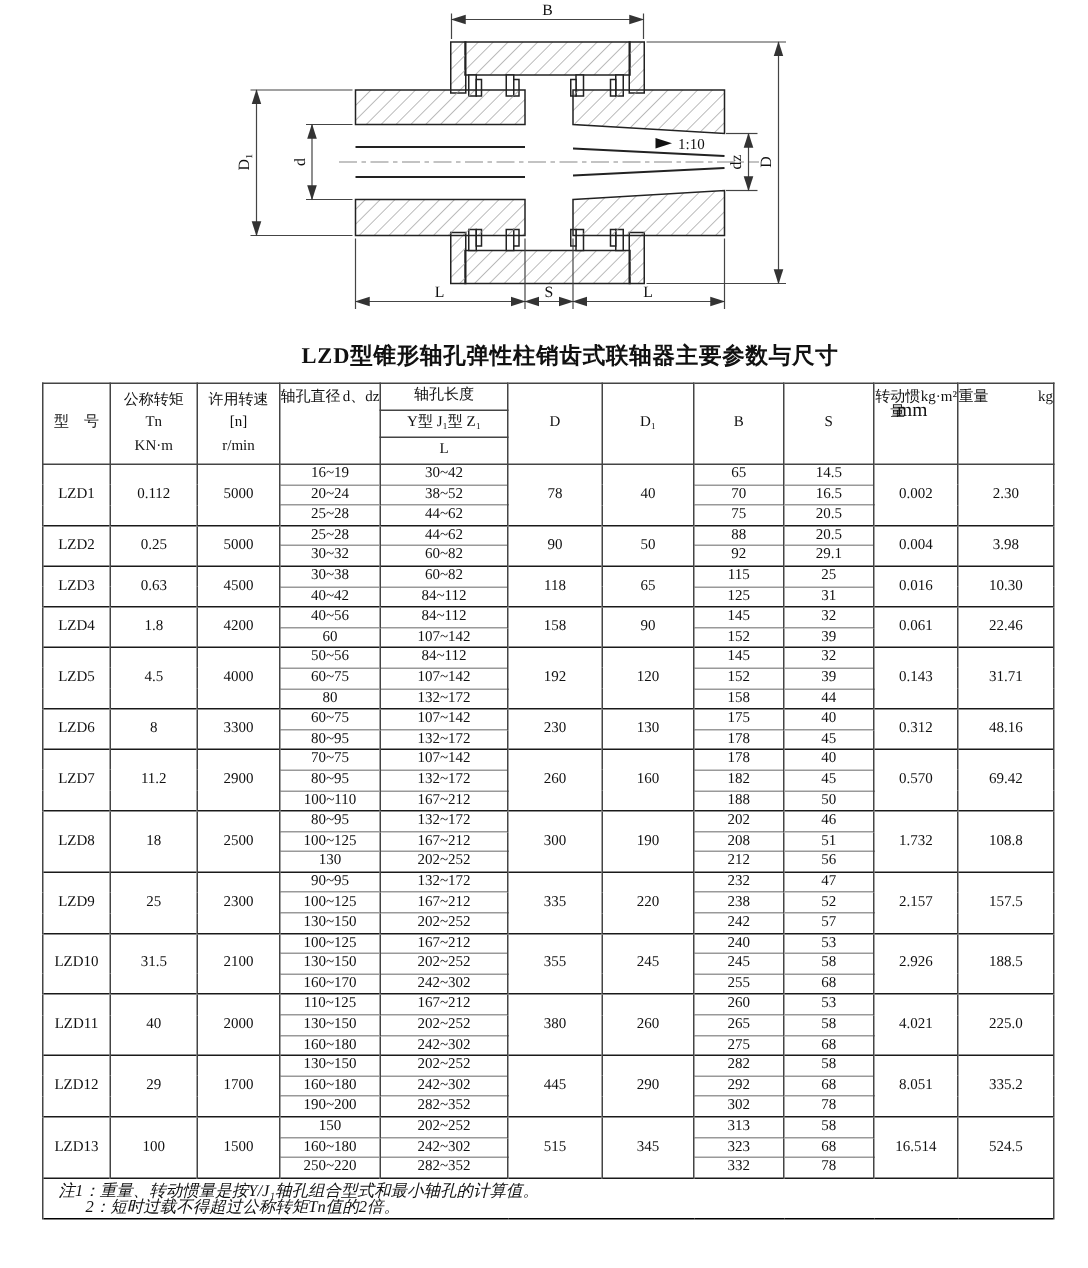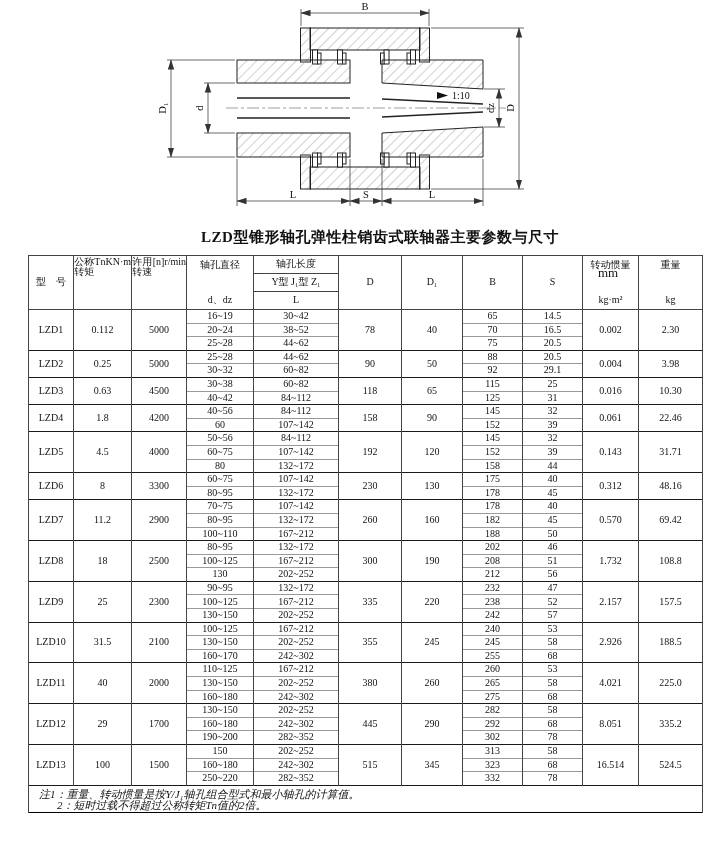--- a/index.html
+++ b/index.html
@@ -13,22 +13,22 @@
   table.params{position:absolute;left:28px;top:255px;width:674px;border-collapse:collapse;
                table-layout:fixed;text-align:center;font-size:10px;
                border:1.6px solid #000;}
   .params th,.params td{padding:0;line-height:1.05;font-weight:normal;vertical-align:middle;
                border-left:1px solid #444;border-right:1px solid #444;}
   .params thead th{border-top:1px solid #444;border-bottom:1px solid #444;}
   .params thead tr{height:18px;}
   .params tbody tr{height:13.6px;}
   .params tbody tr.s td{border-top:1px solid #999;}
   .params tbody tr.g td{border-top:1.5px solid #1a1a1a;}
-  .v3{display:flex;flex-direction:row;justify-content:space-evenly;height:52px;}
-  .v2{display:flex;flex-direction:column;justify-content:space-between;height:46px;padding:3px 0;}
+  .v3{display:flex;flex-direction:column;justify-content:space-evenly;height:52px;}
+  .v2{display:flex;flex-direction:row;justify-content:space-between;height:46px;padding:3px 0;}
   tr.notes{height:34px;}
   tr.notes td{text-align:left;font-size:11px;border-top:1.5px solid #1a1a1a;padding:3px 0 0 10px;font-style:italic;}
   tr.notes .n2{padding-left:18px;}
   svg text{font-family:"Liberation Serif","DejaVu Serif",serif;fill:#111;}
 </style>
 </head>
 <body>
 
 <div class="page">
 

